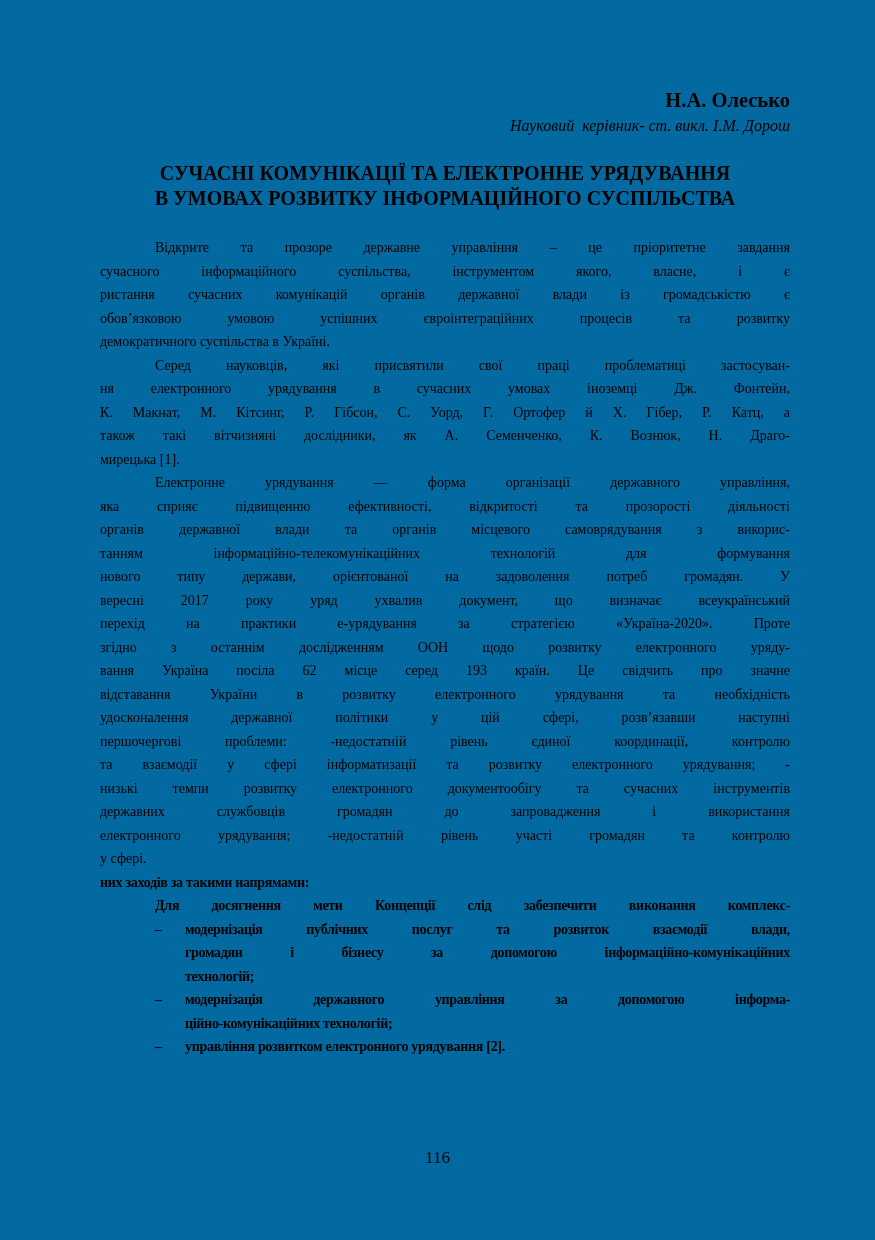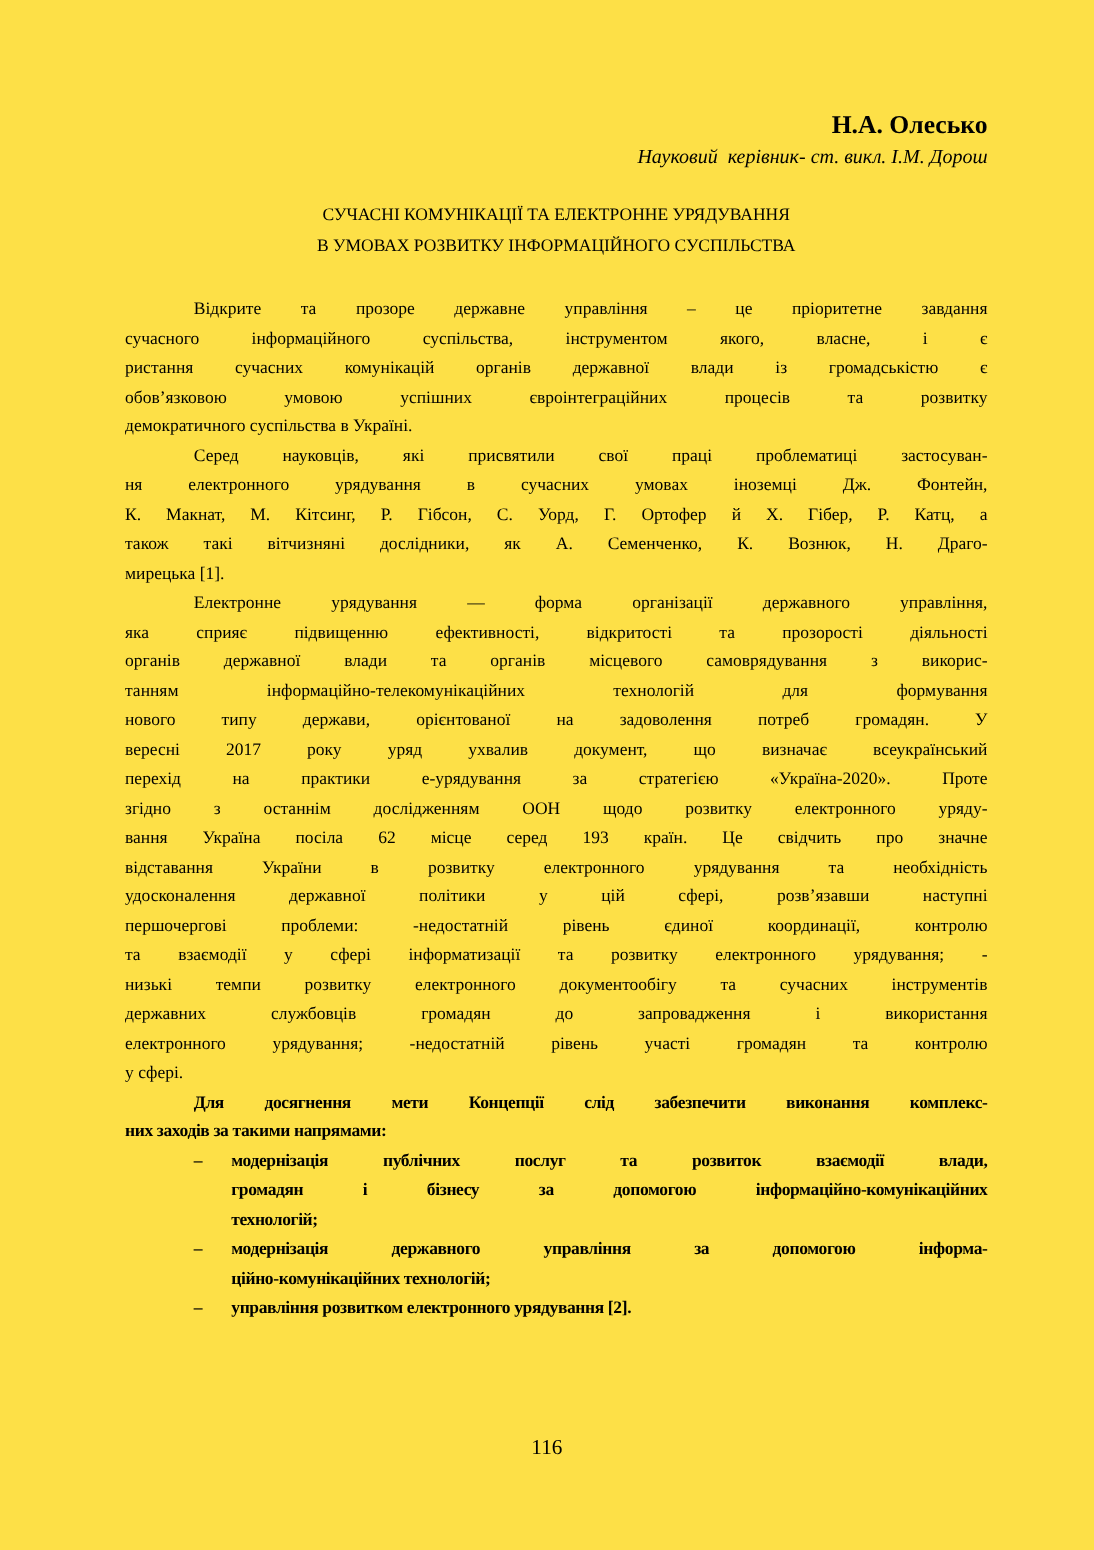--- a/index.html
+++ b/index.html
@@ -11,21 +11,21 @@
     width: 875px;
     height: 1240px;
     font-family: "Liberation Serif", serif;
     color: #000000;
     overflow: hidden;
   }
   .page {
     position: relative;
     width: 875px;
     height: 1240px;
-    background: #fde047;
+    background: #0369a1;
   }
   .content {
     position: absolute;
     left: 100px;
     top: 0;
     width: 690px;
   }
   .doc-header {
     margin-top: 88px;
     text-align: right;
@@ -37,22 +37,22 @@
   }
   .supervisor {
     font-style: italic;
     font-size: 16px;
     line-height: 25px;
     white-space: pre-wrap;
   }
   .doc-title {
     margin-top: 23px;
     text-align: center;
-    font-weight: normal;
-    font-size: 14px;
+    font-weight: bold;
+    font-size: 20px;
     line-height: 24.5px;
   }
   .doc-body {
     margin-top: 26px;
     font-size: 14px;
     line-height: 23.5px;
   }
   .para, .li { }
   .bold {
     font-weight: bold;
@@ -133,22 +133,22 @@
           <div class="line">відставання України в розвитку електронного урядування та необхідність</div>
           <div class="line">удосконалення державної політики у цій сфері, розв’язавши наступні</div>
           <div class="line">першочергові проблеми: -недостатній рівень єдиної координації, контролю</div>
           <div class="line">та взаємодії у сфері інформатизації та розвитку електронного урядування; -</div>
           <div class="line">низькі темпи розвитку електронного документообігу та сучасних інструментів</div>
           <div class="line">державних службовців громадян до запровадження і використання</div>
           <div class="line">електронного урядування; -недостатній рівень участі громадян та контролю</div>
           <div class="line last">у сфері.</div>
         </div>
         <div class="para bold">
+          <div class="line last">них заходів за такими напрямами:</div>
           <div class="line first">Для досягнення мети Концепції слід забезпечити виконання комплекс-</div>
-          <div class="line last">них заходів за такими напрямами:</div>
         </div>
         <div class="li bold">
           <span class="marker">–</span>
           <div class="line">модернізація публічних послуг та розвиток взаємодії влади,</div>
           <div class="line">громадян і бізнесу за допомогою інформаційно-комунікаційних</div>
           <div class="line last">технологій;</div>
         </div>
         <div class="li bold">
           <span class="marker">–</span>
           <div class="line">модернізація державного управління за допомогою інформа-</div>

